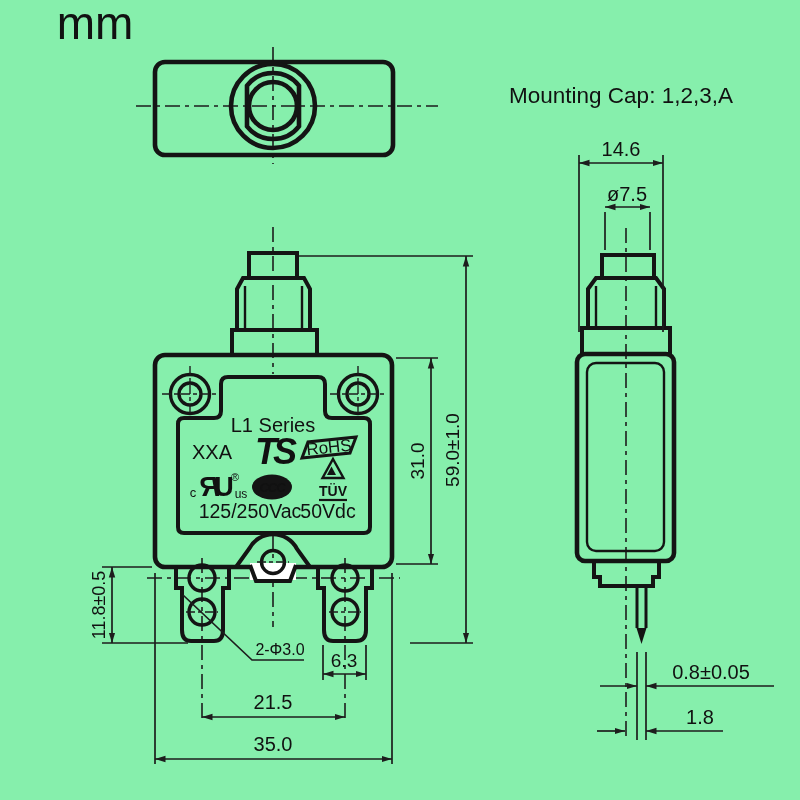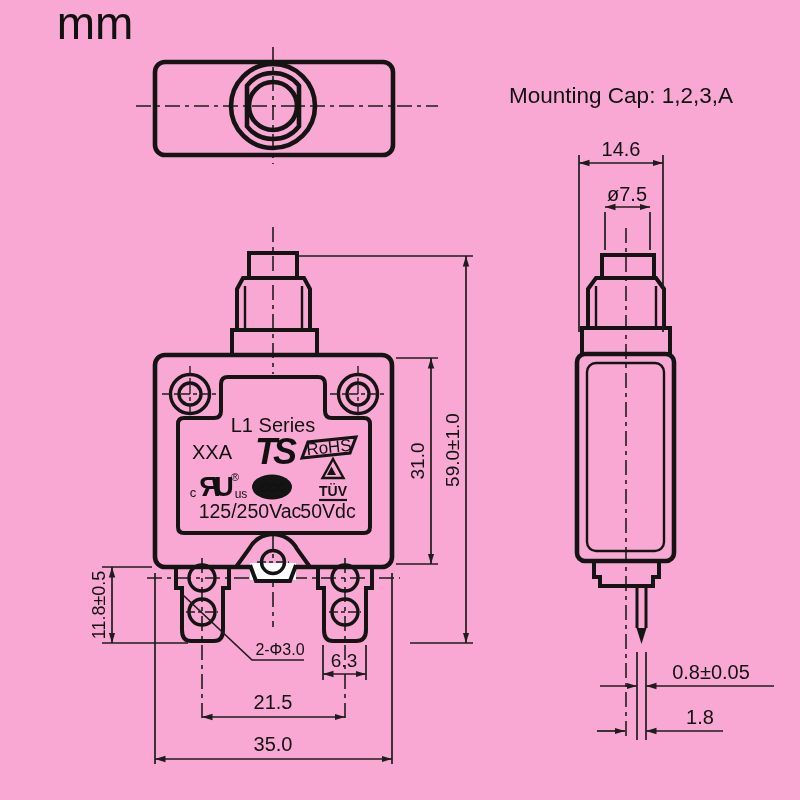--- a/index.html
+++ b/index.html
@@ -1,16 +1,16 @@
 <!DOCTYPE html>
 <html><head>
 <meta charset="utf-8">
 <style>
   html,body{margin:0;padding:0;background:#ffffff;}
-  #canvas{position:relative;width:800px;height:800px;background:#f9a8d4;overflow:hidden;}
+  #canvas{position:relative;width:800px;height:800px;background:#86efac;overflow:hidden;}
   svg{display:block}
   .ol  {stroke:#141414;fill:none;stroke-width:4.6;stroke-linejoin:miter;stroke-linecap:butt;}
   .ol4 {stroke:#141414;fill:none;stroke-width:4;}
   .ol35{stroke:#141414;fill:none;stroke-width:3.4;}
   .ol3 {stroke:#141414;fill:none;stroke-width:3;}
   .t25 {stroke:#141414;fill:none;stroke-width:2.4;}
   .dim {stroke:#1d1d1d;fill:none;stroke-width:1.7;}
   .cl  {stroke:#1d1d1d;fill:none;stroke-width:1.6;stroke-dasharray:15 5 4 5;}
   .clt {stroke:#1d1d1d;fill:none;stroke-width:1.4;stroke-dasharray:9 3 4 3;}
   .txt {font-family:"Liberation Sans","DejaVu Sans",sans-serif;fill:#111;}

